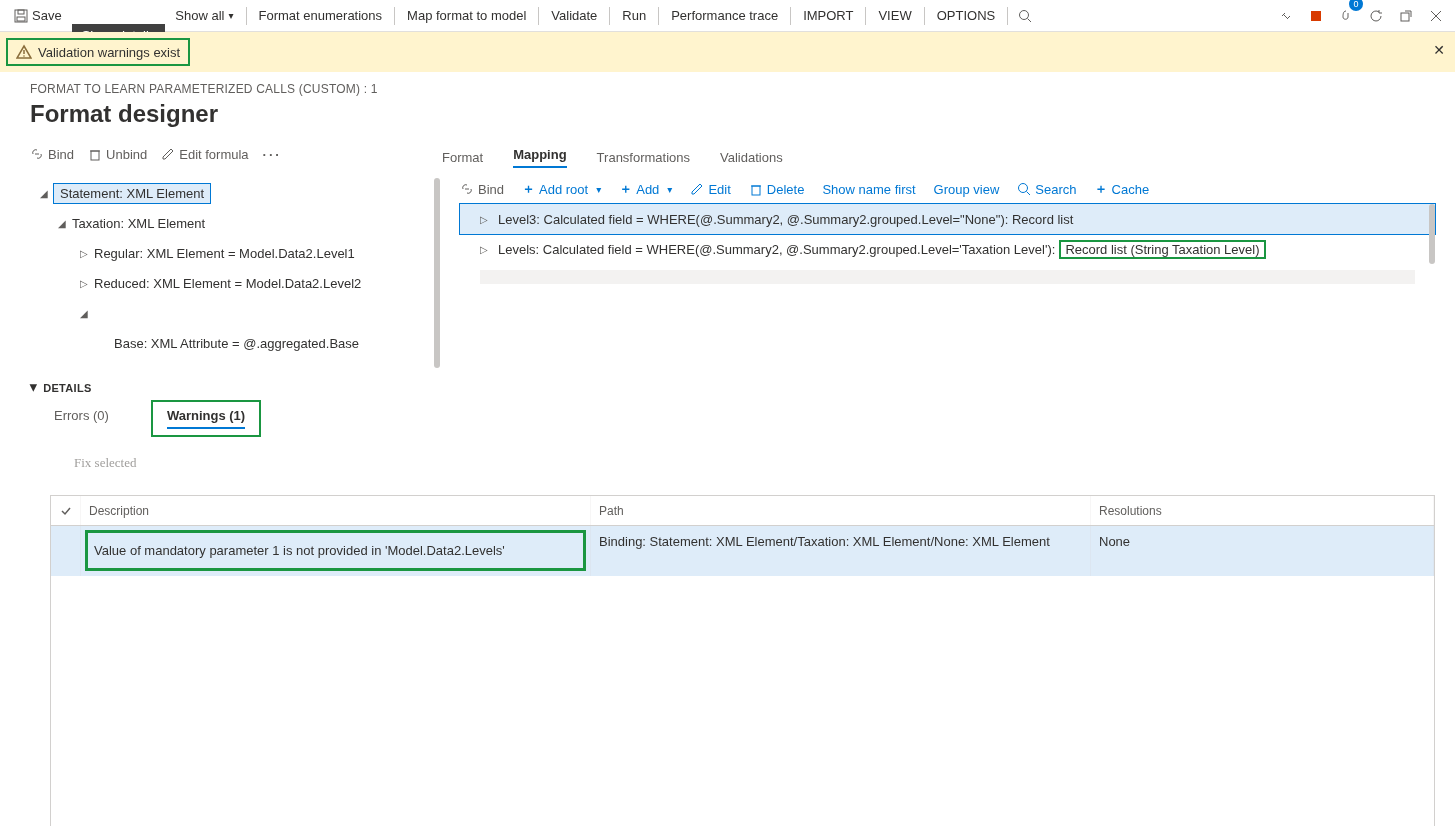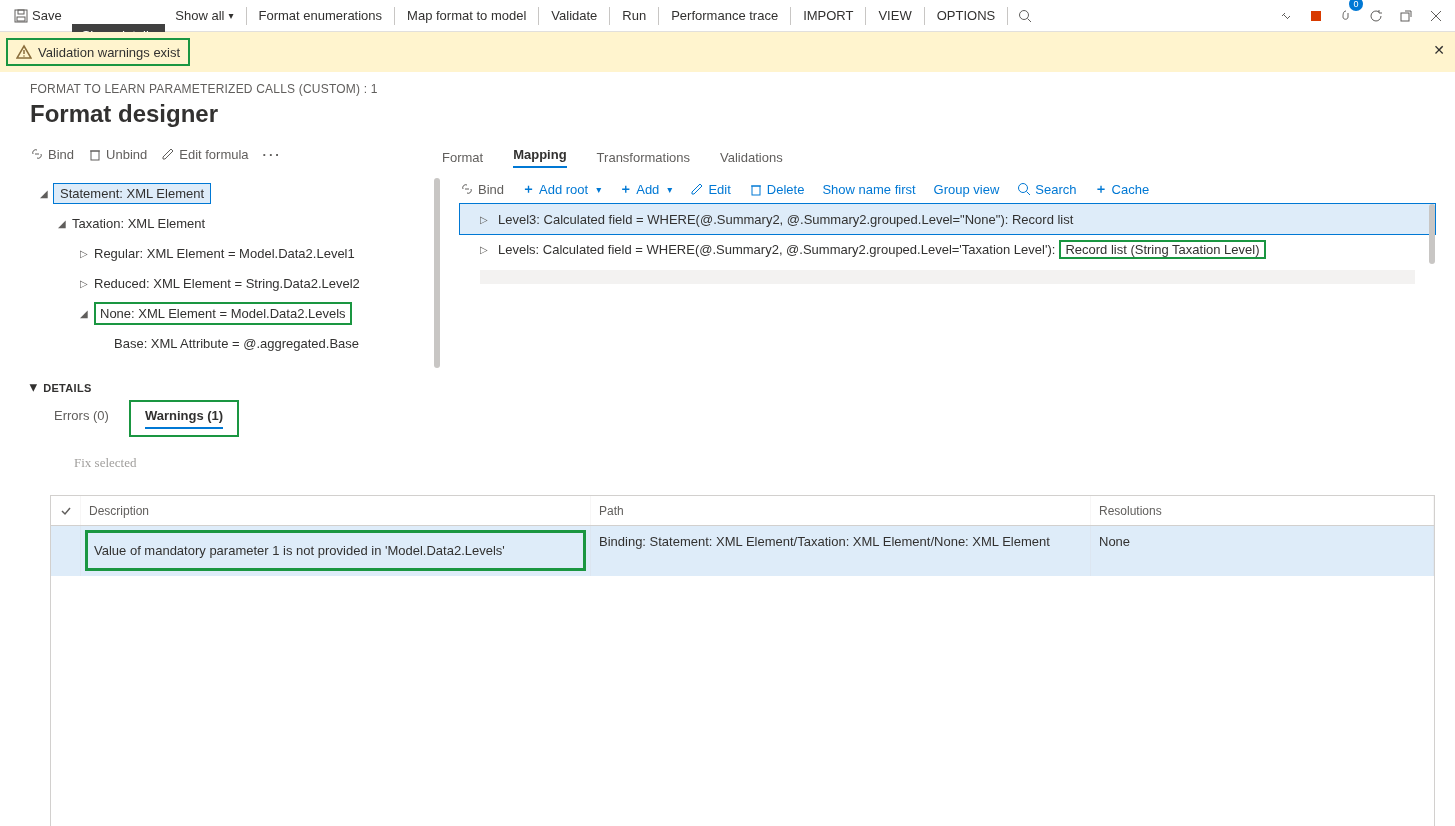--- a/index.html
+++ b/index.html
@@ -175,21 +175,21 @@
   color:#323130;
   letter-spacing:.3px;
   display:flex;
   align-items:center;
   gap:6px;
 }
 .details-header .tri{font-size:9px; transform:rotate(90deg); display:inline-block;}
 
 .tabs2{
   display:flex;
-  gap:20px;
+  gap:42px;
   margin-top:14px;
   padding-left:24px;
 }
 .tabs2 .tab{
   cursor:pointer; color:#605e5c;
 }
 .tabs2 .tab.active{
   color:#323130; font-weight:600;
   border-bottom:2px solid #0078d4;
   padding-bottom:4px;
@@ -464,25 +464,24 @@
       <div class="tree-row indent-1">
         <span class="twisty">◢</span>
         <span>Taxation: XML Element</span>
       </div>
       <div class="tree-row indent-2">
         <span class="twisty">▷</span>
         <span>Regular: XML Element = Model.Data2.Level1</span>
       </div>
       <div class="tree-row indent-2">
         <span class="twisty">▷</span>
-        <span>Reduced: XML Element = String.Data2.Level2</span>
+        <span>Reduced: XML Element = Model.Data2.Level2</span>
       </div>
       <div class="tree-row indent-2">
         <span class="twisty">◢</span>
-        <span class="highlight-box">None: XML Element = Model.Data2.Levels</span>
       </div>
       <div class="tree-row indent-3">
         <span class="twisty"></span>
         <span>Base: XML Attribute = @.aggregated.Base</span>
       </div>
     </div>
   </div>
 
   <div class="right-pane">
     <div class="rtabs">

